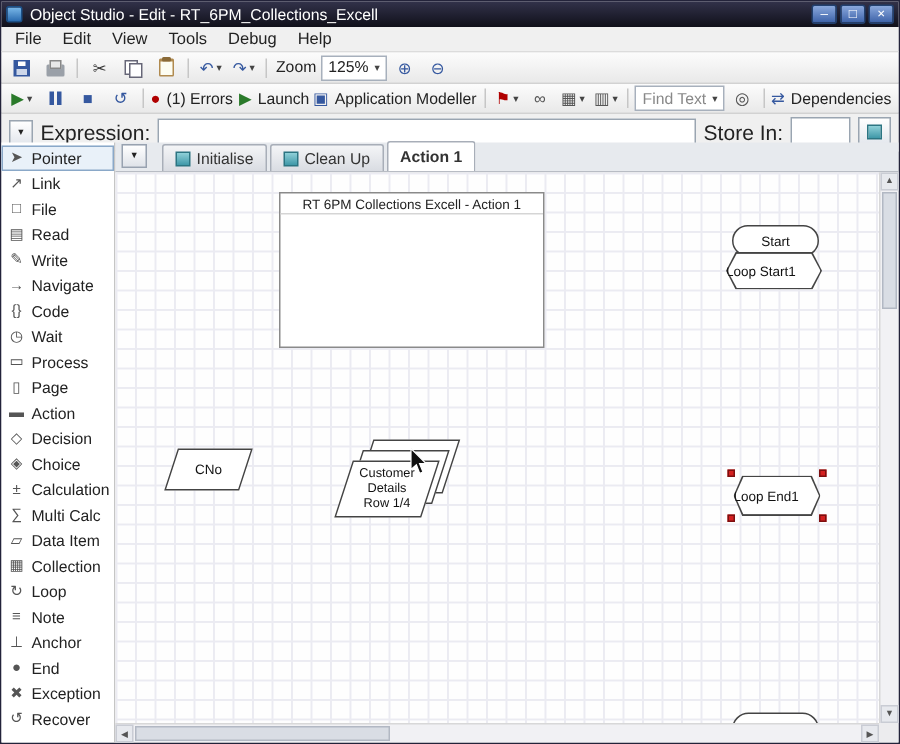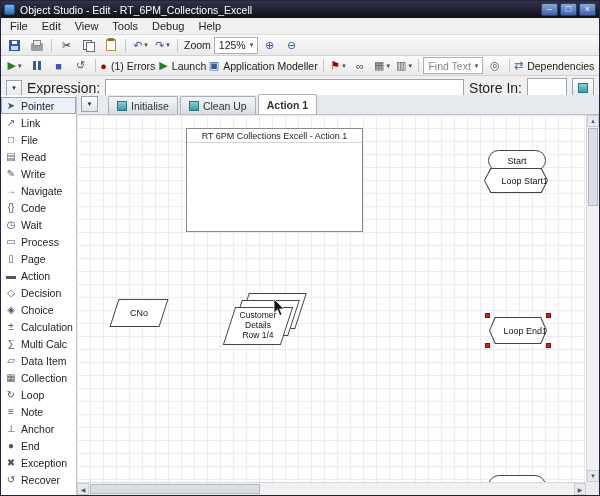--- a/index.html
+++ b/index.html
@@ -96,21 +96,21 @@
           background-size:13px 13px;padding-left:20px;}
   .frame{position:absolute;left:109px;top:13px;width:177px;height:104px;
          border:1px solid #8a8a8a;background:#fff;box-sizing:border-box;}
   .frame-label{font-size:9px;color:#222;text-align:center;padding:2px 2px 1px;
                border-bottom:1px solid #d5d5d5;white-space:nowrap;overflow:hidden;}
   .node-round{position:absolute;border:1px solid #444;border-radius:11px;background:#fff;
               display:flex;align-items:center;justify-content:center;font-size:9px;color:#111;box-sizing:border-box;margin-top:32px;}
   .hexwrap{position:absolute;}
   .hex{position:absolute;inset:0;background:#444;
        clip-path:polygon(10% 0,90% 0,100% 50%,90% 100%,10% 100%,0 50%);
-       display:flex;align-items:center;justify-content:flex-end;font-size:9px;color:#111;}
+       display:flex;align-items:center;justify-content:flex-start;font-size:9px;color:#111;}
   .hex-fill{position:absolute;inset:1px;background:#fff;
             clip-path:polygon(10% 0,90% 0,100% 50%,90% 100%,10% 100%,0 50%);}
   .hex-label{position:relative;z-index:1;}
   .handle{position:absolute;width:5px;height:5px;background:#d42020;border:1px solid #7d0f0f;
           box-sizing:border-box;z-index:2;}
   .h-tl{left:-4px;top:-4px;} .h-tr{right:-4px;top:-4px;}
   .h-bl{left:-4px;bottom:-4px;} .h-br{right:-4px;bottom:-4px;}
   .para{position:absolute;background:#fff;border:1px solid #444;transform:skewX(-18deg);box-sizing:border-box;}
   .para-label{display:flex;align-items:center;justify-content:center;width:100%;height:100%;
               transform:skewX(18deg);font-size:9px;color:#111;text-align:center;line-height:1.15;}

